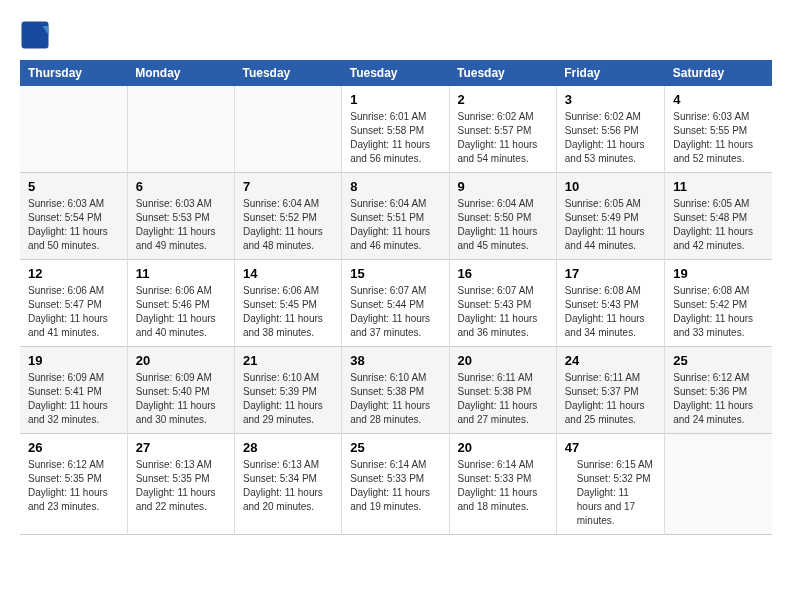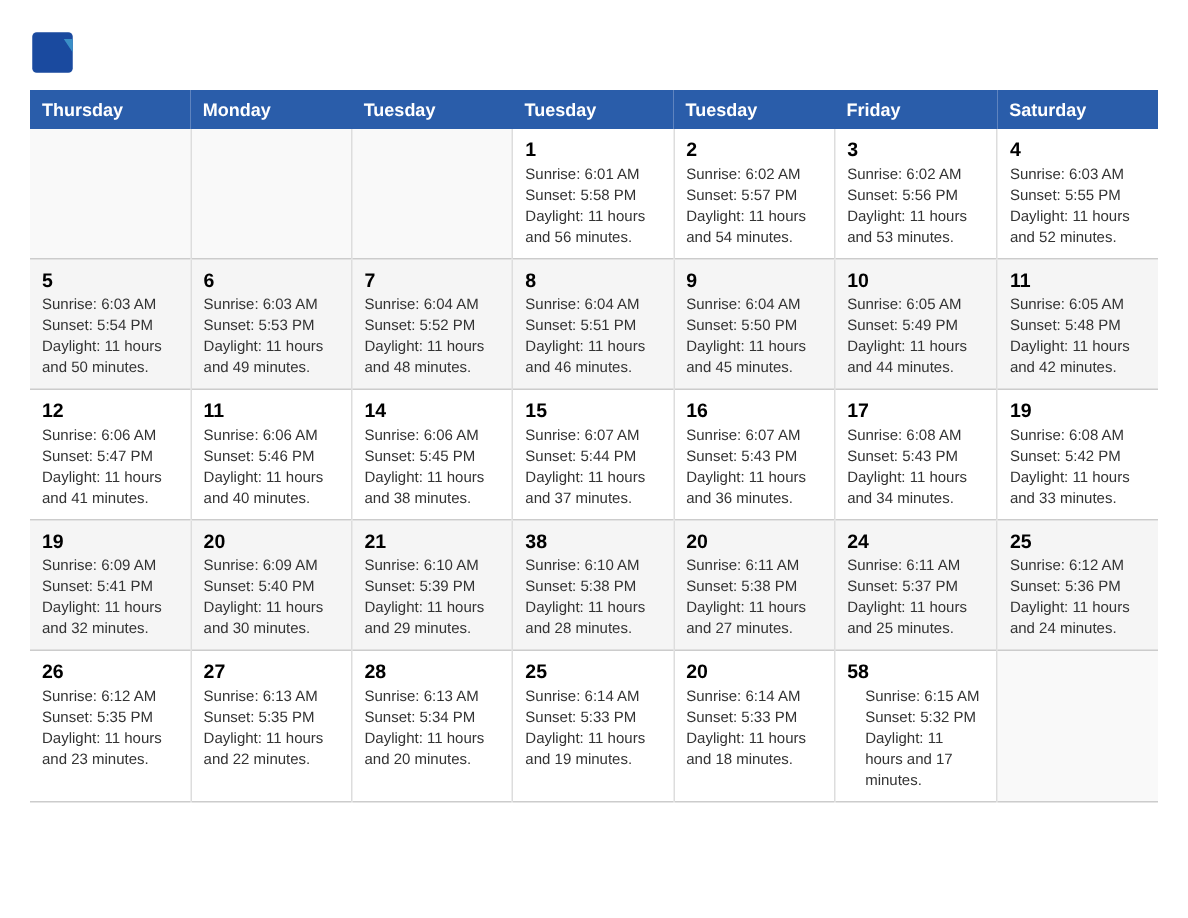--- a/index.html
+++ b/index.html
@@ -317,21 +317,21 @@
 Sunset: 5:33 PM
 Daylight: 11 hours and 19 minutes.</div>
         </td>
         <td>
           <span class="day-number">20</span>
           <div class="day-info" style="white-space: pre-line;">Sunrise: 6:14 AM
 Sunset: 5:33 PM
 Daylight: 11 hours and 18 minutes.</div>
         </td>
         <td>
-          <span class="day-number">58</span>
+          <span class="day-number">47</span>
           <div class="day-info" style="white-space: pre-line; margin-left: 12px;">Sunrise: 6:15 AM
 Sunset: 5:32 PM
 Daylight: 11 hours and 17 minutes.</div>
         </td>
         <td class="empty-cell"></td>
       </tr>
     </tbody>
 </table>
 
 </body></html>

